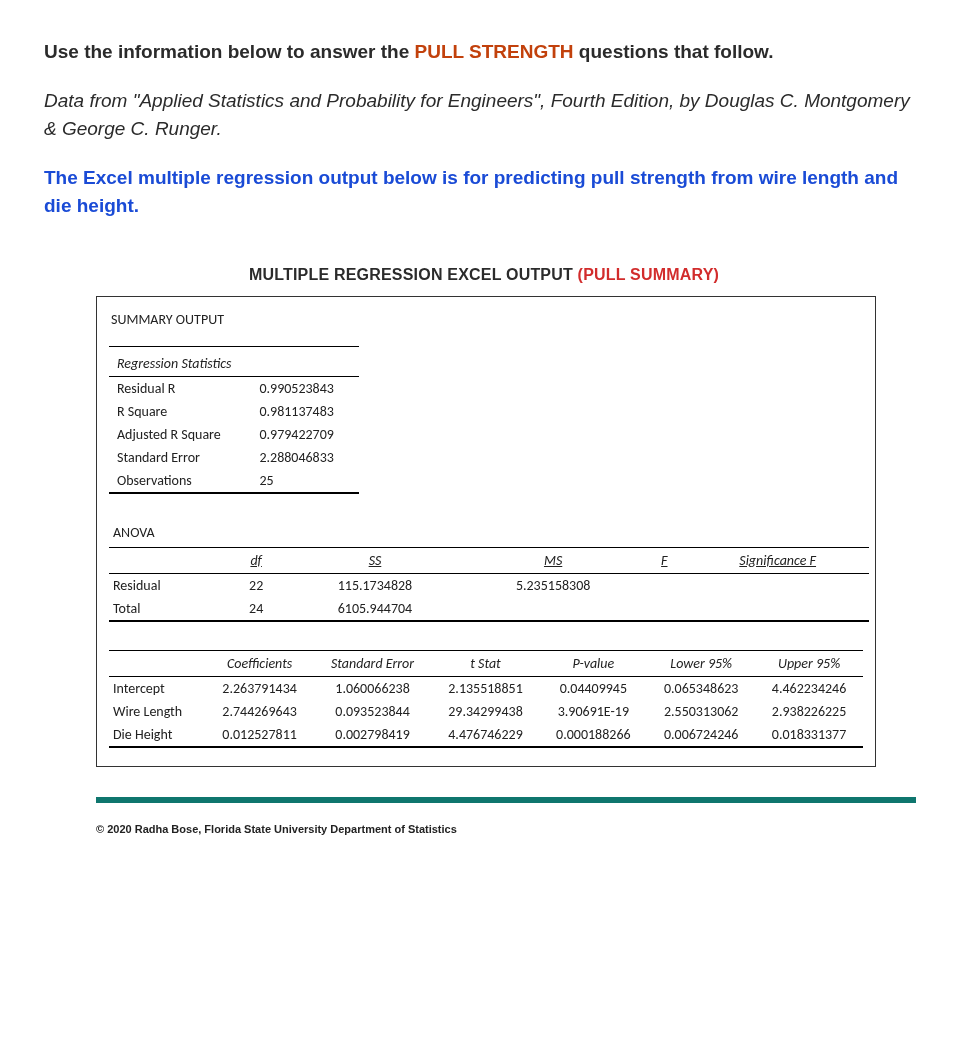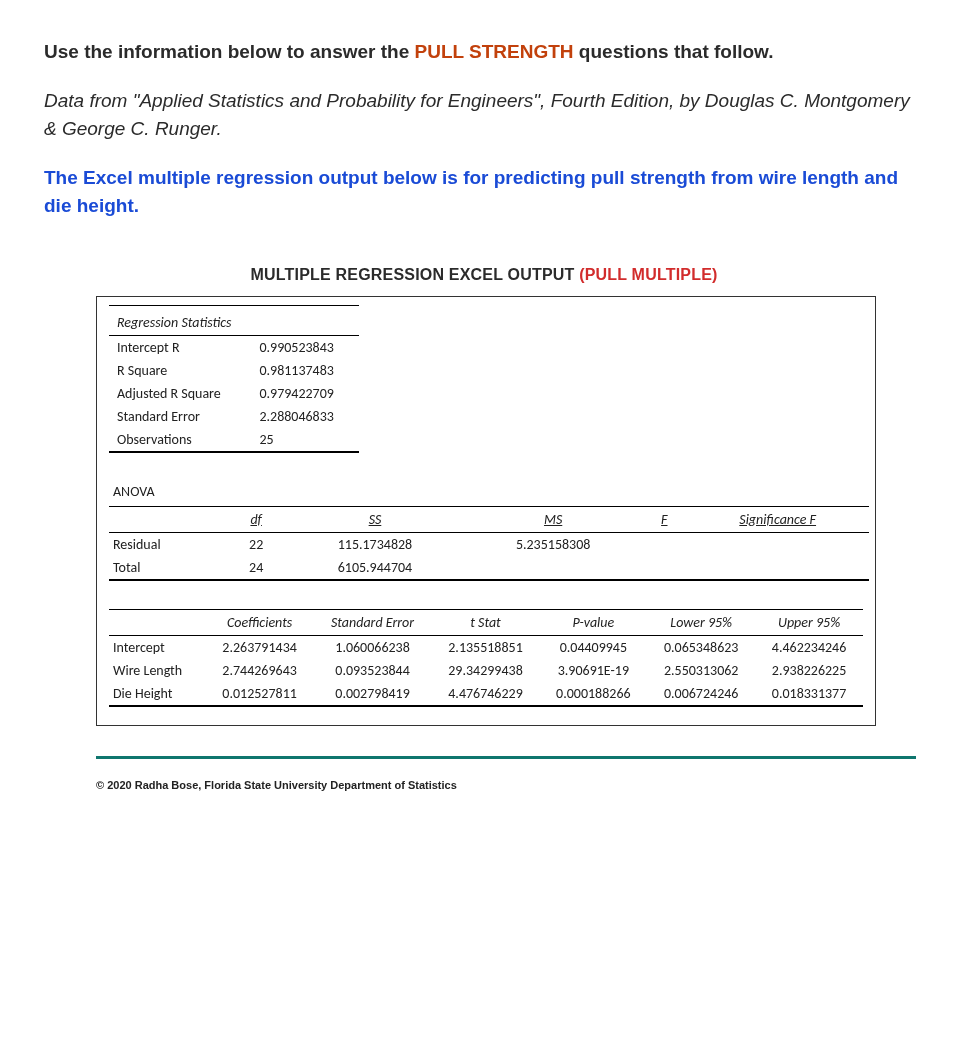--- a/index.html
+++ b/index.html
@@ -102,52 +102,53 @@
   }
   .coef td { text-align: center; }
   .coef td:first-child { text-align: left; padding-left: 4px; }
   .coef tr.last td { border-bottom: 2px solid #000; }
 
   .copyright {
     font-size: 11px;
     font-weight: 700;
     margin: 30px 0 0 52px;
     padding-top: 20px;
-    border-top: 3px solid #0f766e;
+    border-top: 6px solid #0f766e;
     width: 820px;
     color: #222;
   }
 </style>
 </head>
 <body>
 
 <div class="page">
 
   <div class="intro">
     <p class="bold">
       <span>Use the information below to answer the </span><span class="red">PULL STRENGTH</span><span> questions that follow.</span>
     </p>
     <p class="italic">Data from "Applied Statistics and Probability for Engineers", Fourth Edition, by Douglas C. Montgomery &amp; George C. Runger.</p>
     <p class="blue">The Excel multiple regression output below is for predicting pull strength from wire length and die height.</p>
   </div>
 
   <div class="output-title">
-    <span>MULTIPLE REGRESSION EXCEL OUTPUT </span><span class="red2">(PULL MULTIPLE)</span>
+    <span>MULTIPLE REGRESSION EXCEL OUTPUT </span><span class="red2">(PULL SUMMARY)</span>
   </div>
 
   <div class="output-box">
 
+    <div class="summary-label">SUMMARY OUTPUT</div>
 
     <table class="regstats">
       <tbody>
           <tr class="hdr">
             <td colspan="2">Regression Statistics</td>
           </tr>
       <tr>
-            <td>Intercept R</td>
+            <td>Residual R</td>
             <td>0.990523843</td>
           </tr>
       <tr>
             <td>R Square</td>
             <td>0.981137483</td>
           </tr>
       <tr>
             <td>Adjusted R Square</td>
             <td>0.979422709</td>
           </tr>

